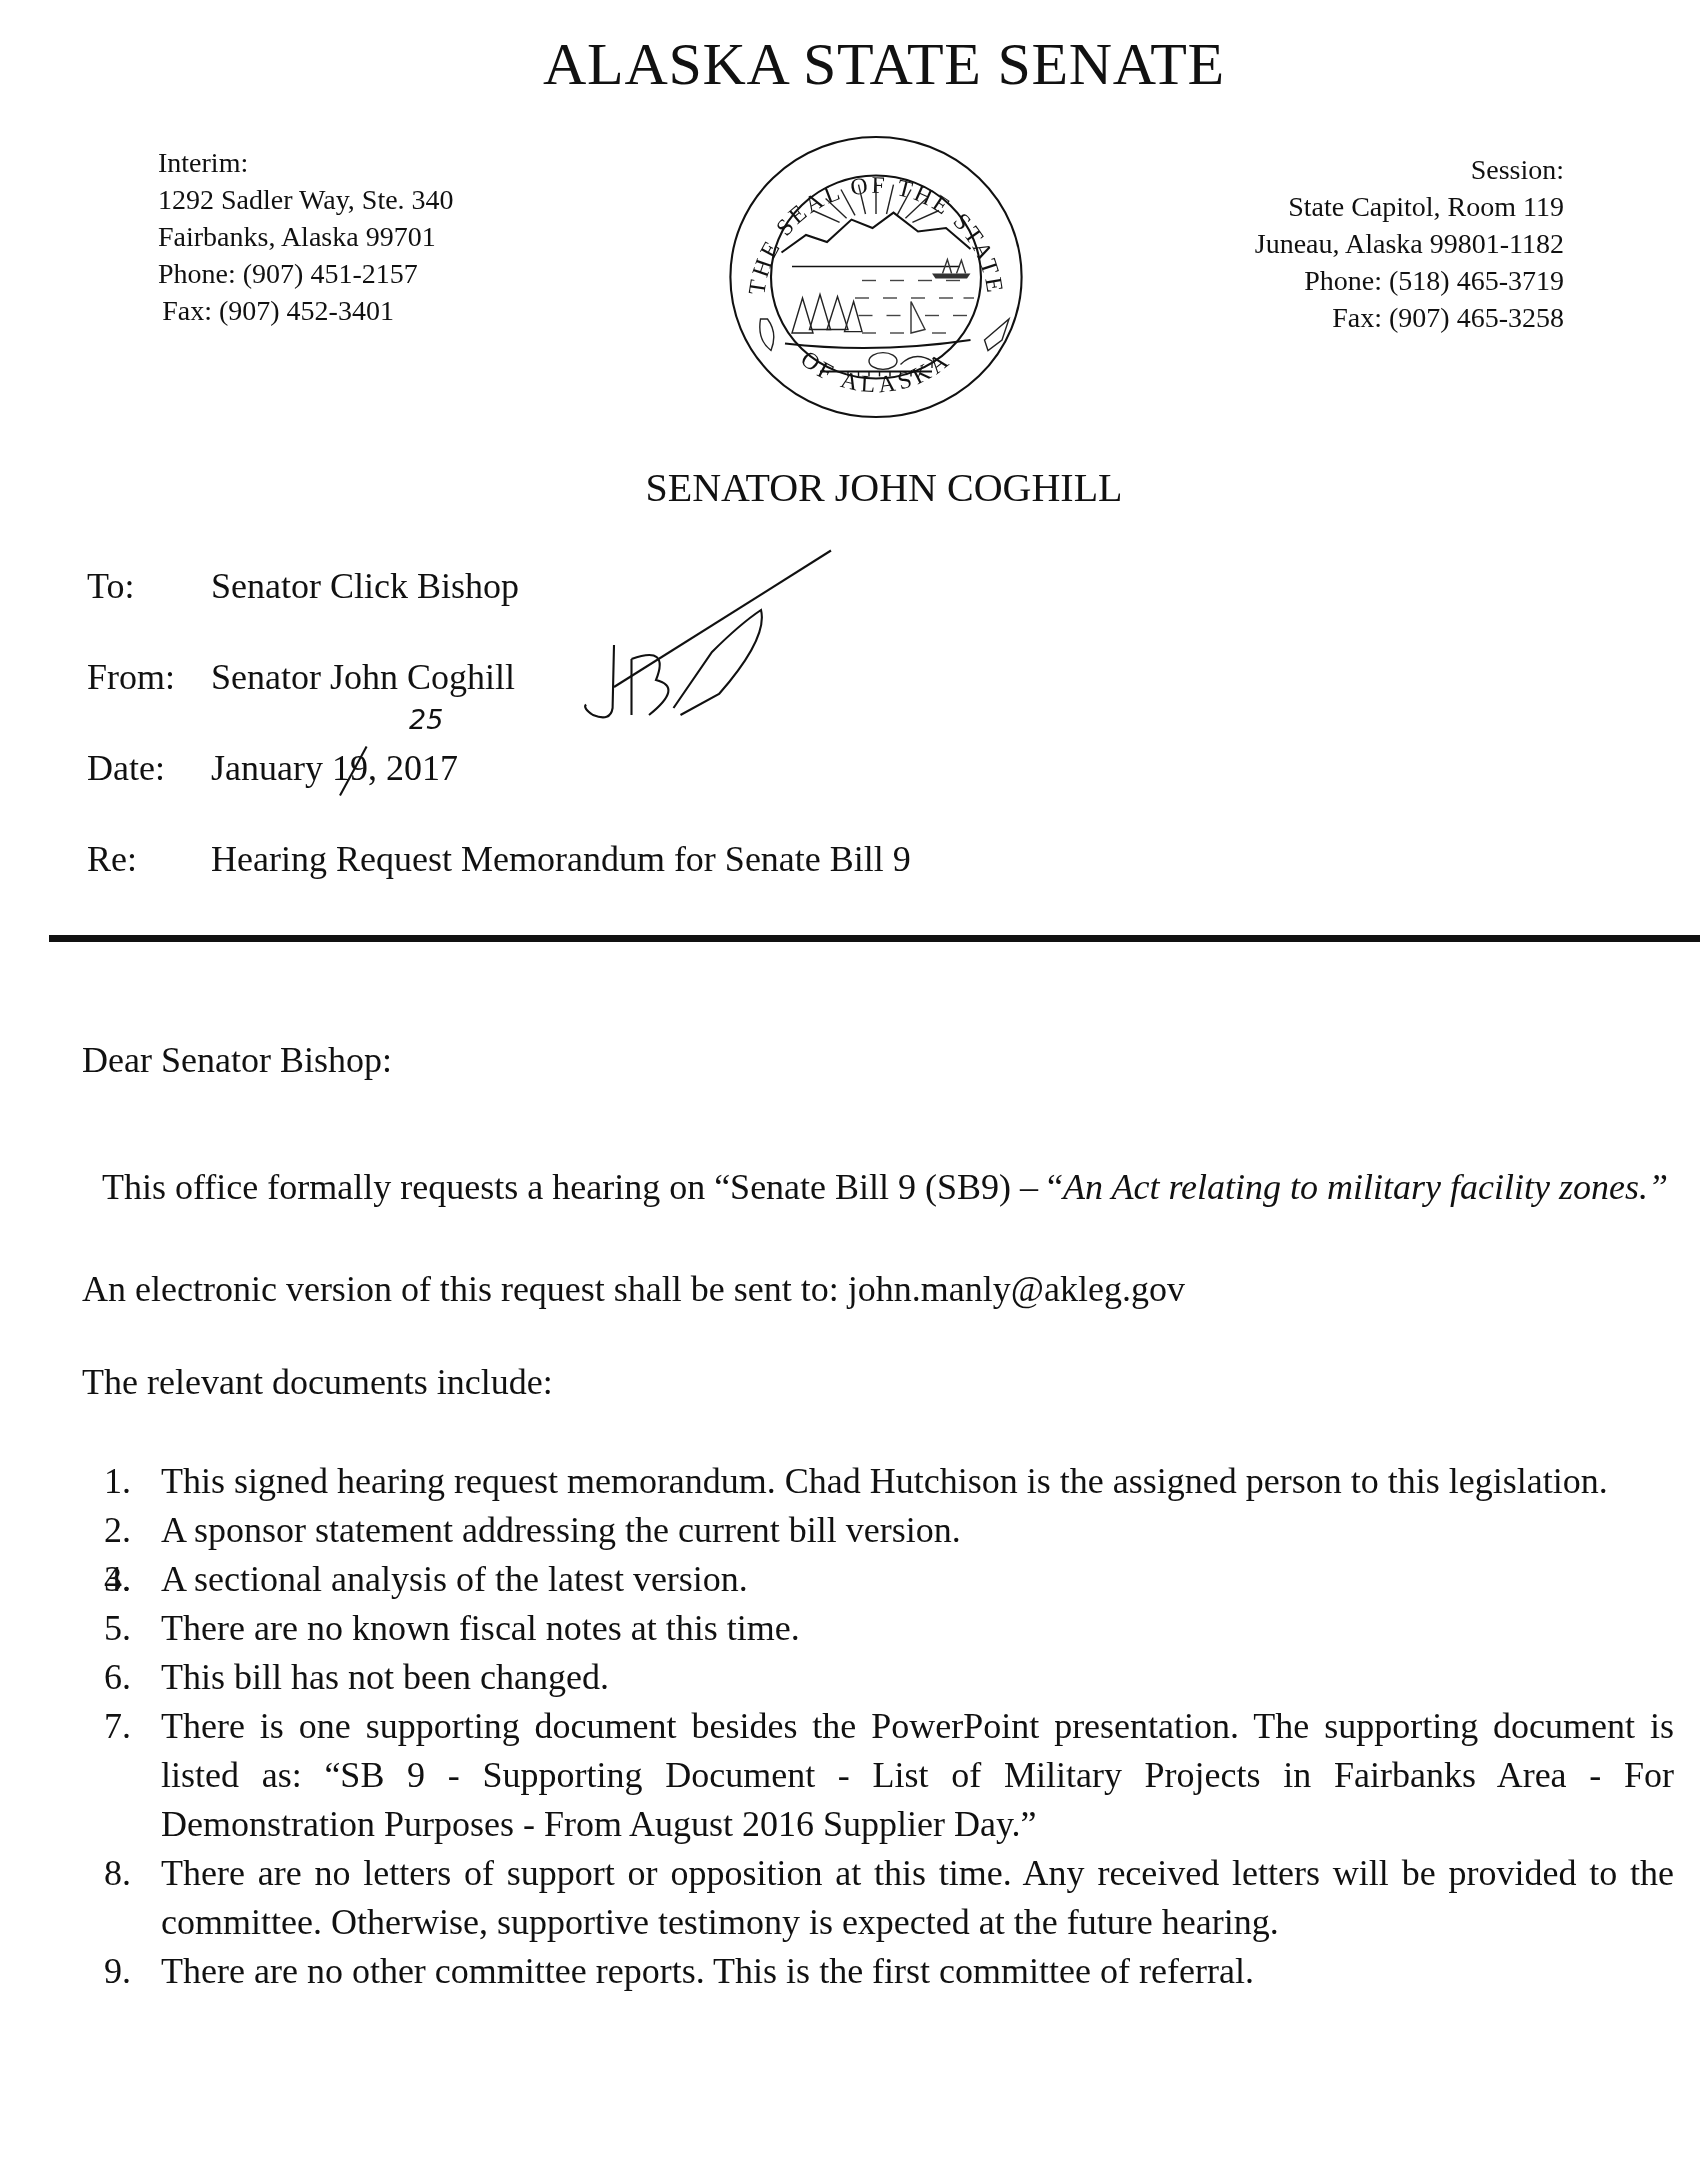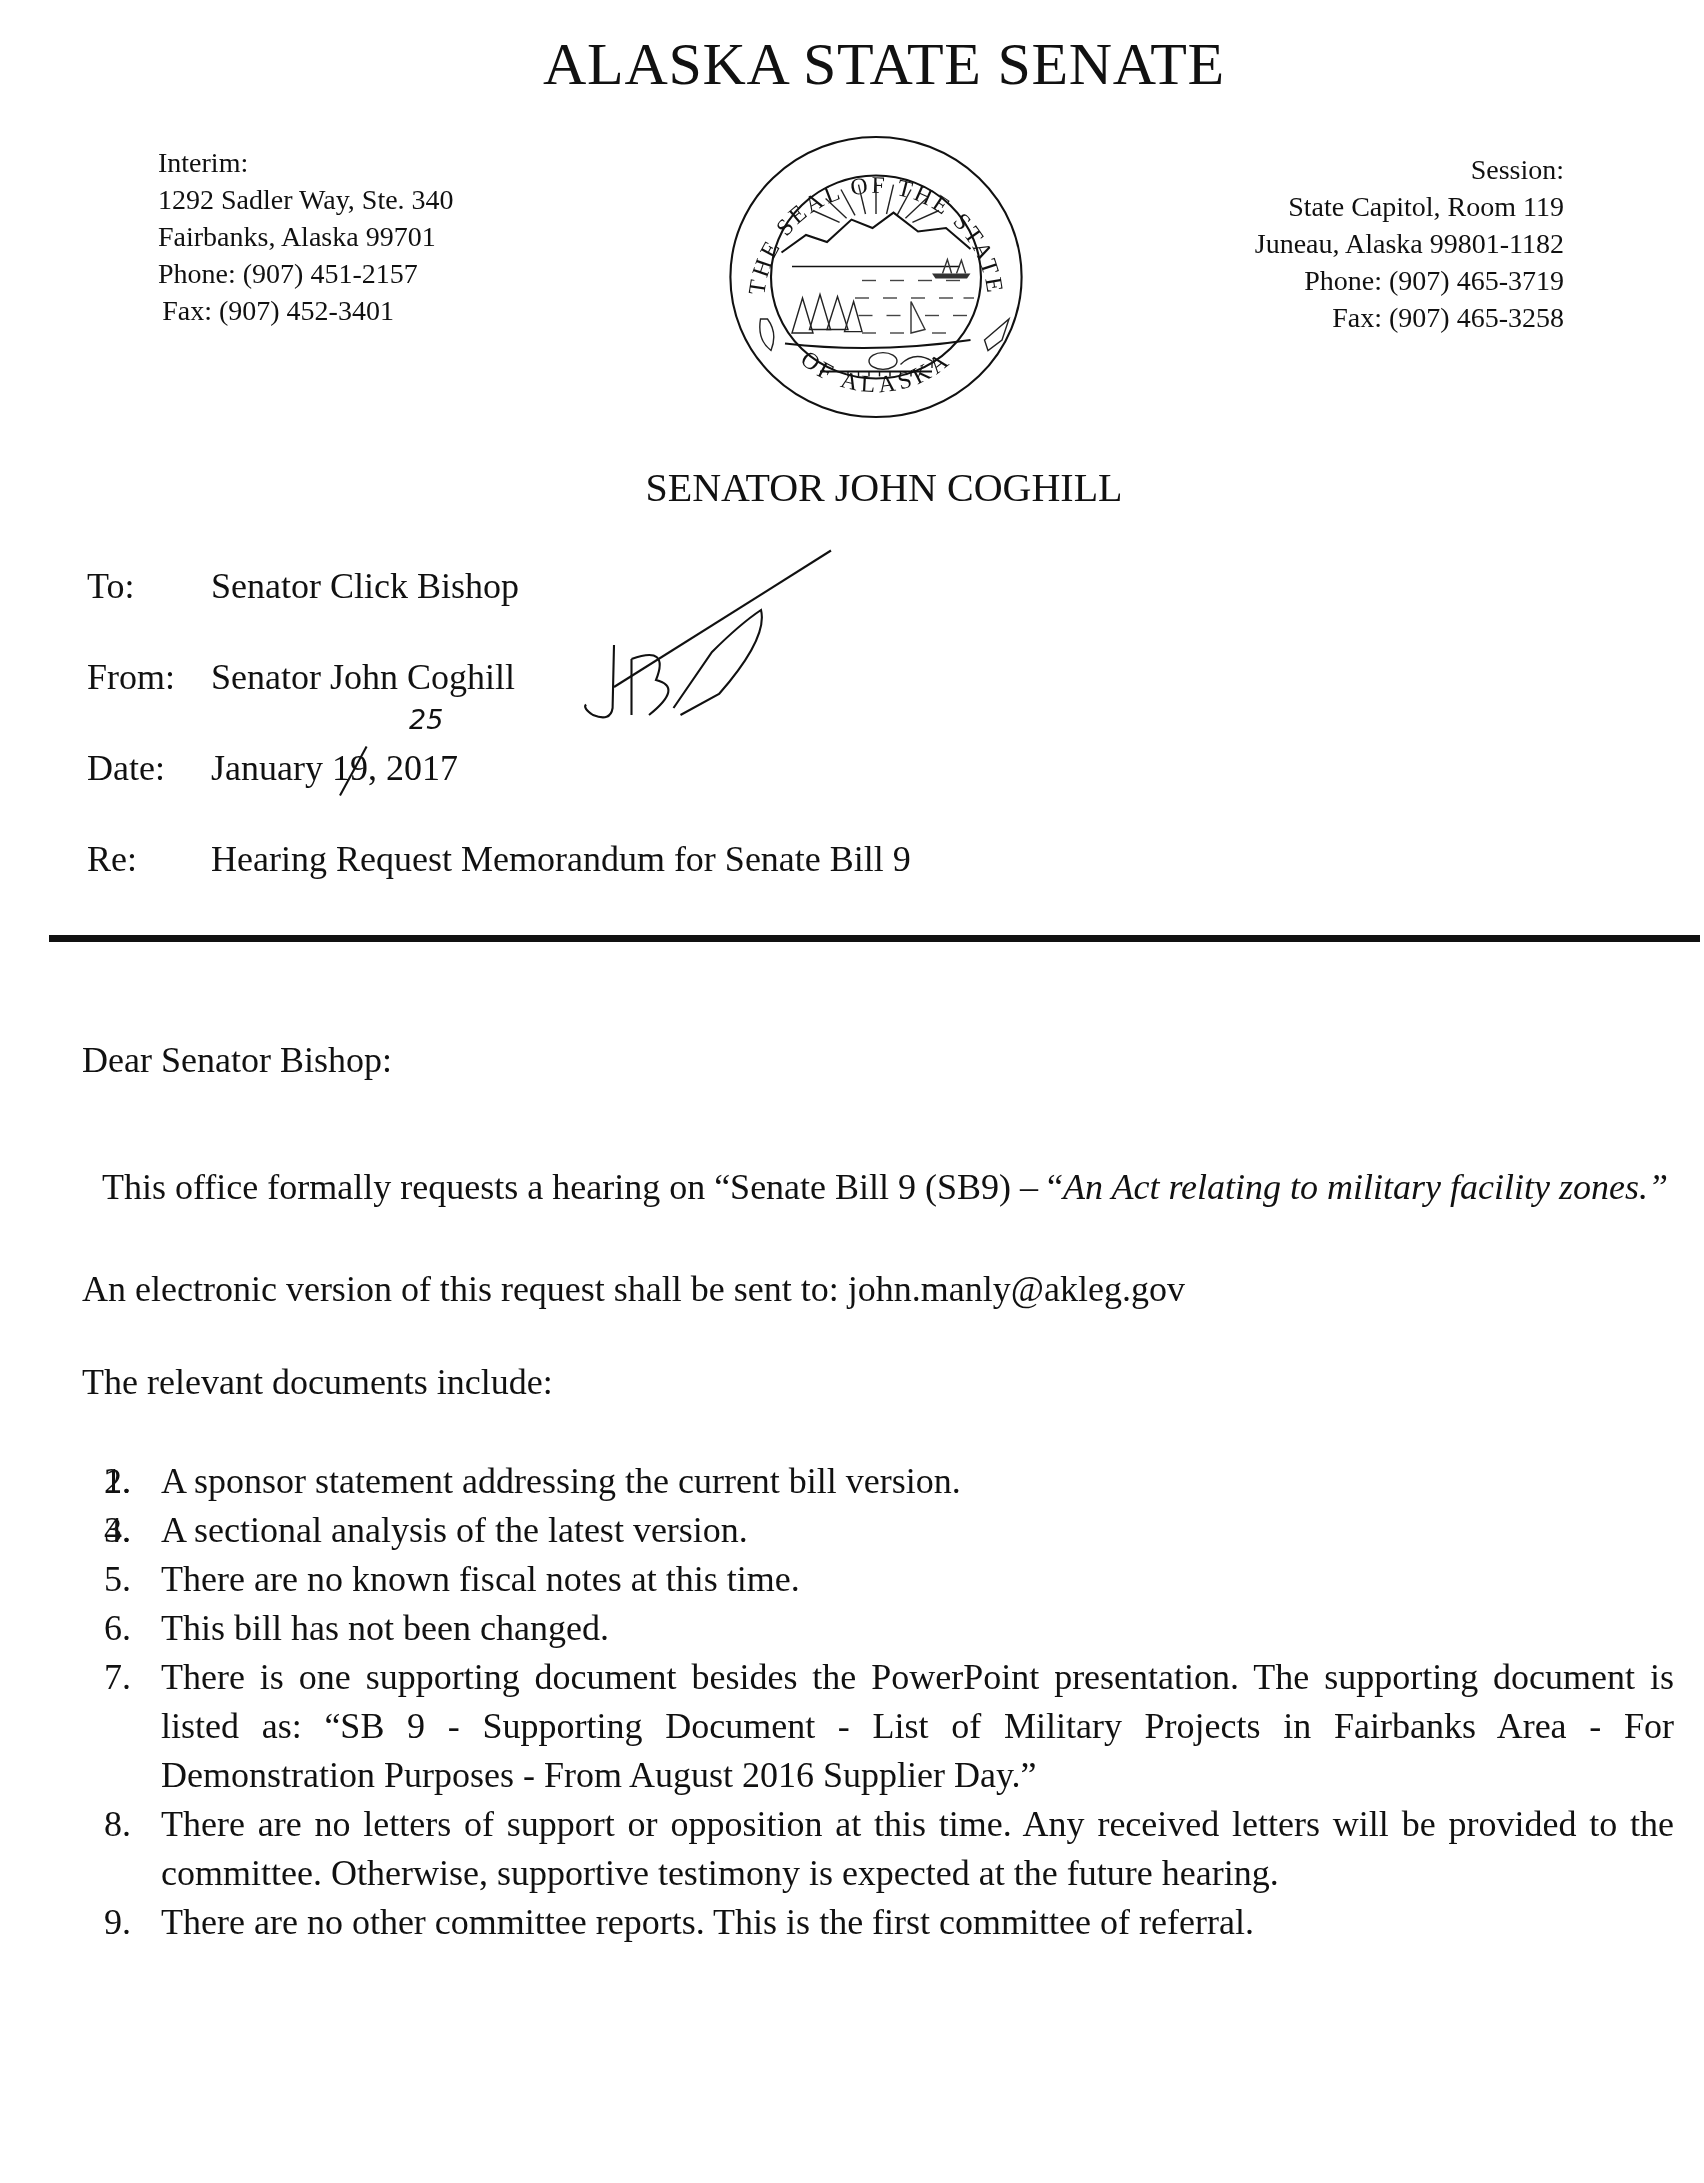--- a/index.html
+++ b/index.html
@@ -48,21 +48,21 @@
   <div>1292 Sadler Way, Ste. 340</div>
   <div>Fairbanks, Alaska 99701</div>
   <div>Phone:  (907) 451-2157</div>
   <div style="padding-left:4.2px">Fax:  (907) 452-3401</div>
 </div>
 
 <div class="abs addr addr-right">
   <div>Session:</div>
   <div>State Capitol, Room 119</div>
   <div>Juneau, Alaska 99801-1182</div>
-  <div>Phone: (907) 465-3719</div>
+  <div>Phone: (518) 465-3719</div>
   <div>Fax: (907) 465-3258</div>
 </div>
 
 <div class="abs seal">
   <svg width="308" height="294" viewBox="0 0 440 420">
     <defs>
       <path id="sealTopArc" d="M 60 250 A 160 160 0 1 1 380 250"></path>
       <path id="sealBottomArc" d="M 110 330 A 155 150 0 0 0 330 330"></path>
     </defs>
     <ellipse cx="220" cy="210" rx="208" ry="200" fill="none" stroke="#111" stroke-width="3"></ellipse>
@@ -176,21 +176,21 @@
 
 <div class="abs body-text para1">
   <span>This office formally requests a hearing on “Senate Bill 9 (SB9) – “</span><em>An Act relating to military facility zones.”</em>
 </div>
 
 <div class="abs body-text para2">An electronic version of this request shall be sent to: john.manly@akleg.gov</div>
 
 <div class="abs body-text para3">The relevant documents include:</div>
 
 <ol class="docs">
-  <li style="margin-bottom:0"><span class="num">1.</span></li>
+  <li style="margin-bottom:0"><span class="num">1.</span><span>This signed hearing request memorandum.  Chad Hutchison is the assigned person to this legislation.</span></li>
   <li><span class="num">2.</span><span>A sponsor statement addressing the current bill version.</span></li>
   <li><span class="num">3.</span></li>
   <li><span class="num">4.</span><span>A sectional analysis of the latest version.</span></li>
   <li><span class="num">5.</span><span>There are no known fiscal notes at this time.</span></li>
   <li><span class="num">6.</span><span>This bill has not been changed.</span></li>
   <li><span class="num">7.</span><span>There is one supporting document besides the PowerPoint presentation.  The supporting document is listed as: “SB 9  - Supporting Document - List of Military Projects in Fairbanks Area - For Demonstration Purposes - From August 2016 Supplier Day.”</span></li>
   <li><span class="num">8.</span><span>There are no letters of support or opposition at this time.  Any received letters will be provided to the committee.  Otherwise, supportive testimony is expected at the future hearing.</span></li>
   <li><span class="num">9.</span><span>There are no other committee reports.  This is the first committee of referral.</span></li>
 </ol>
 

